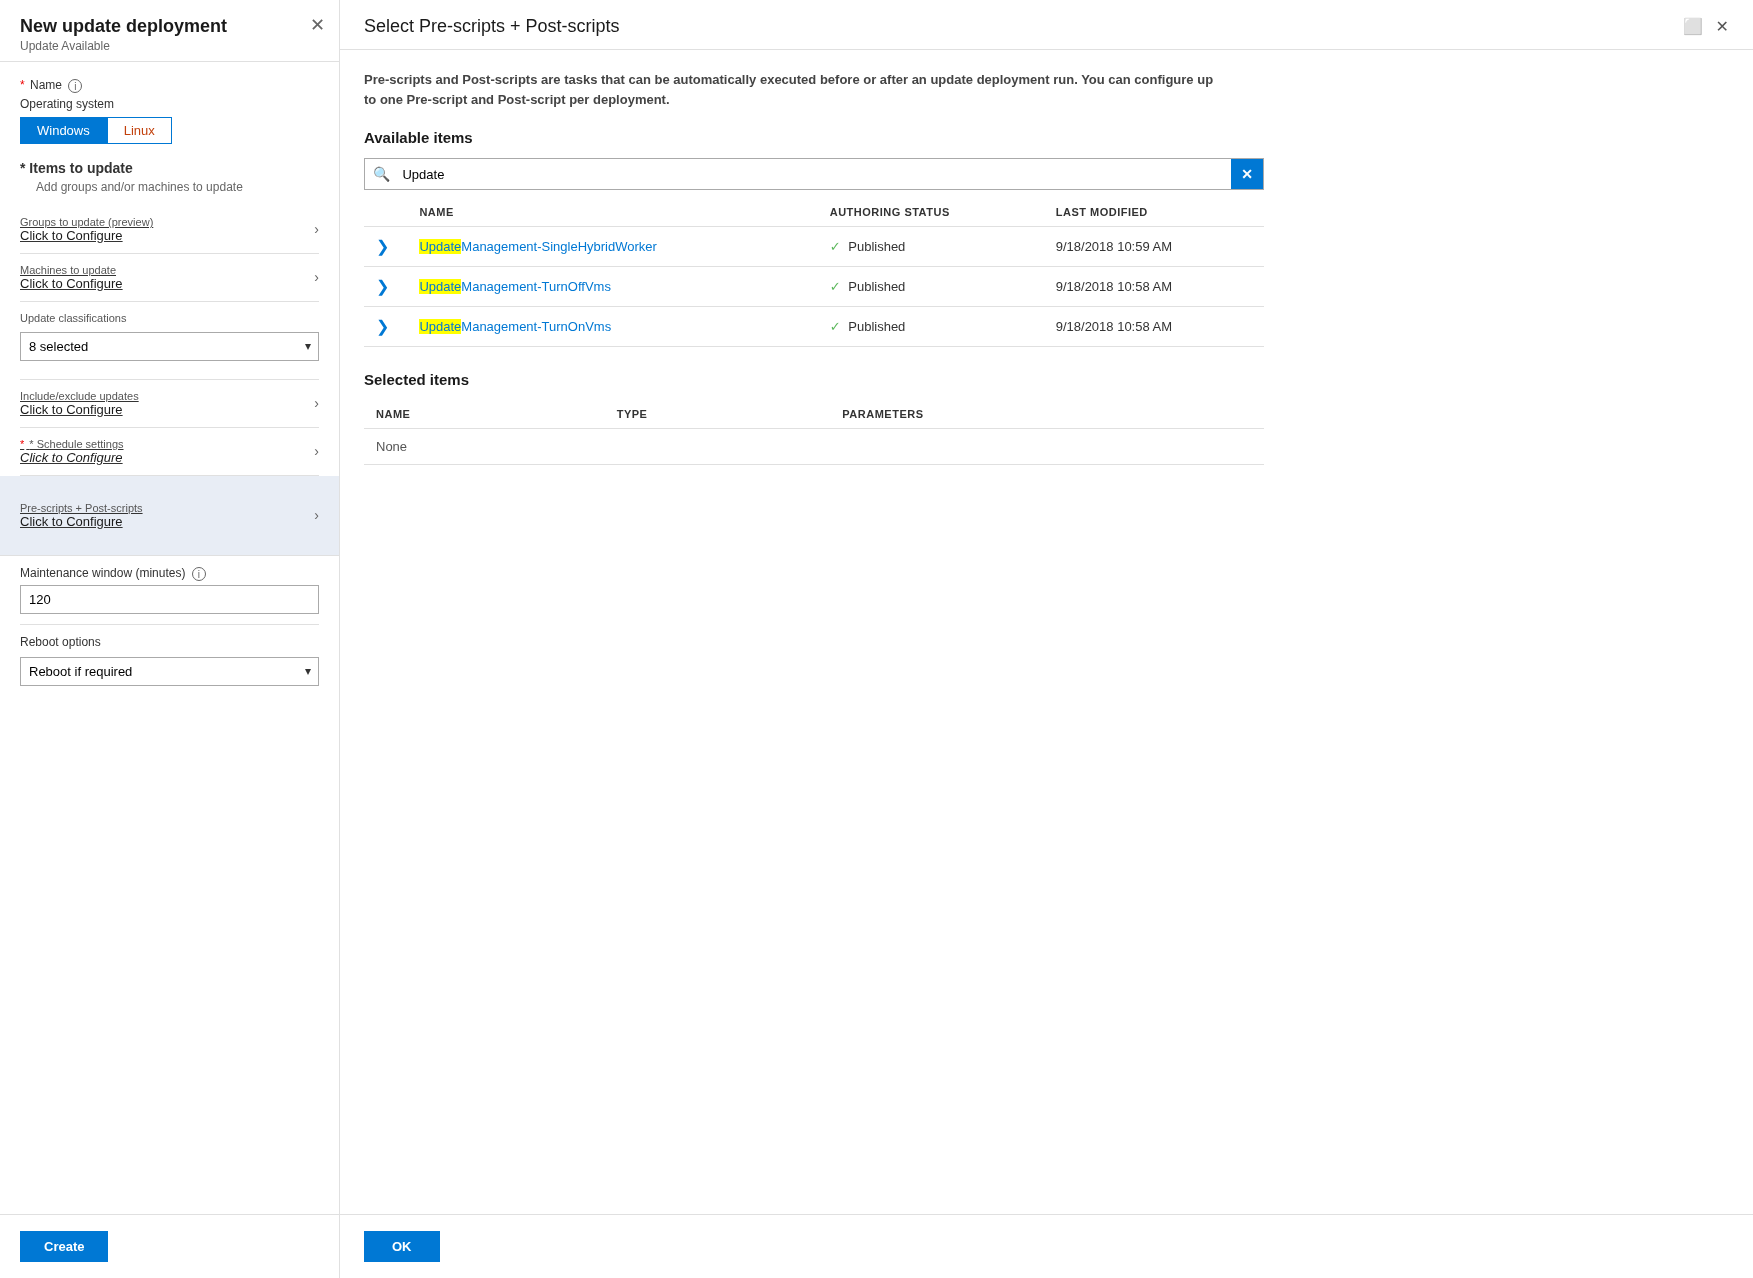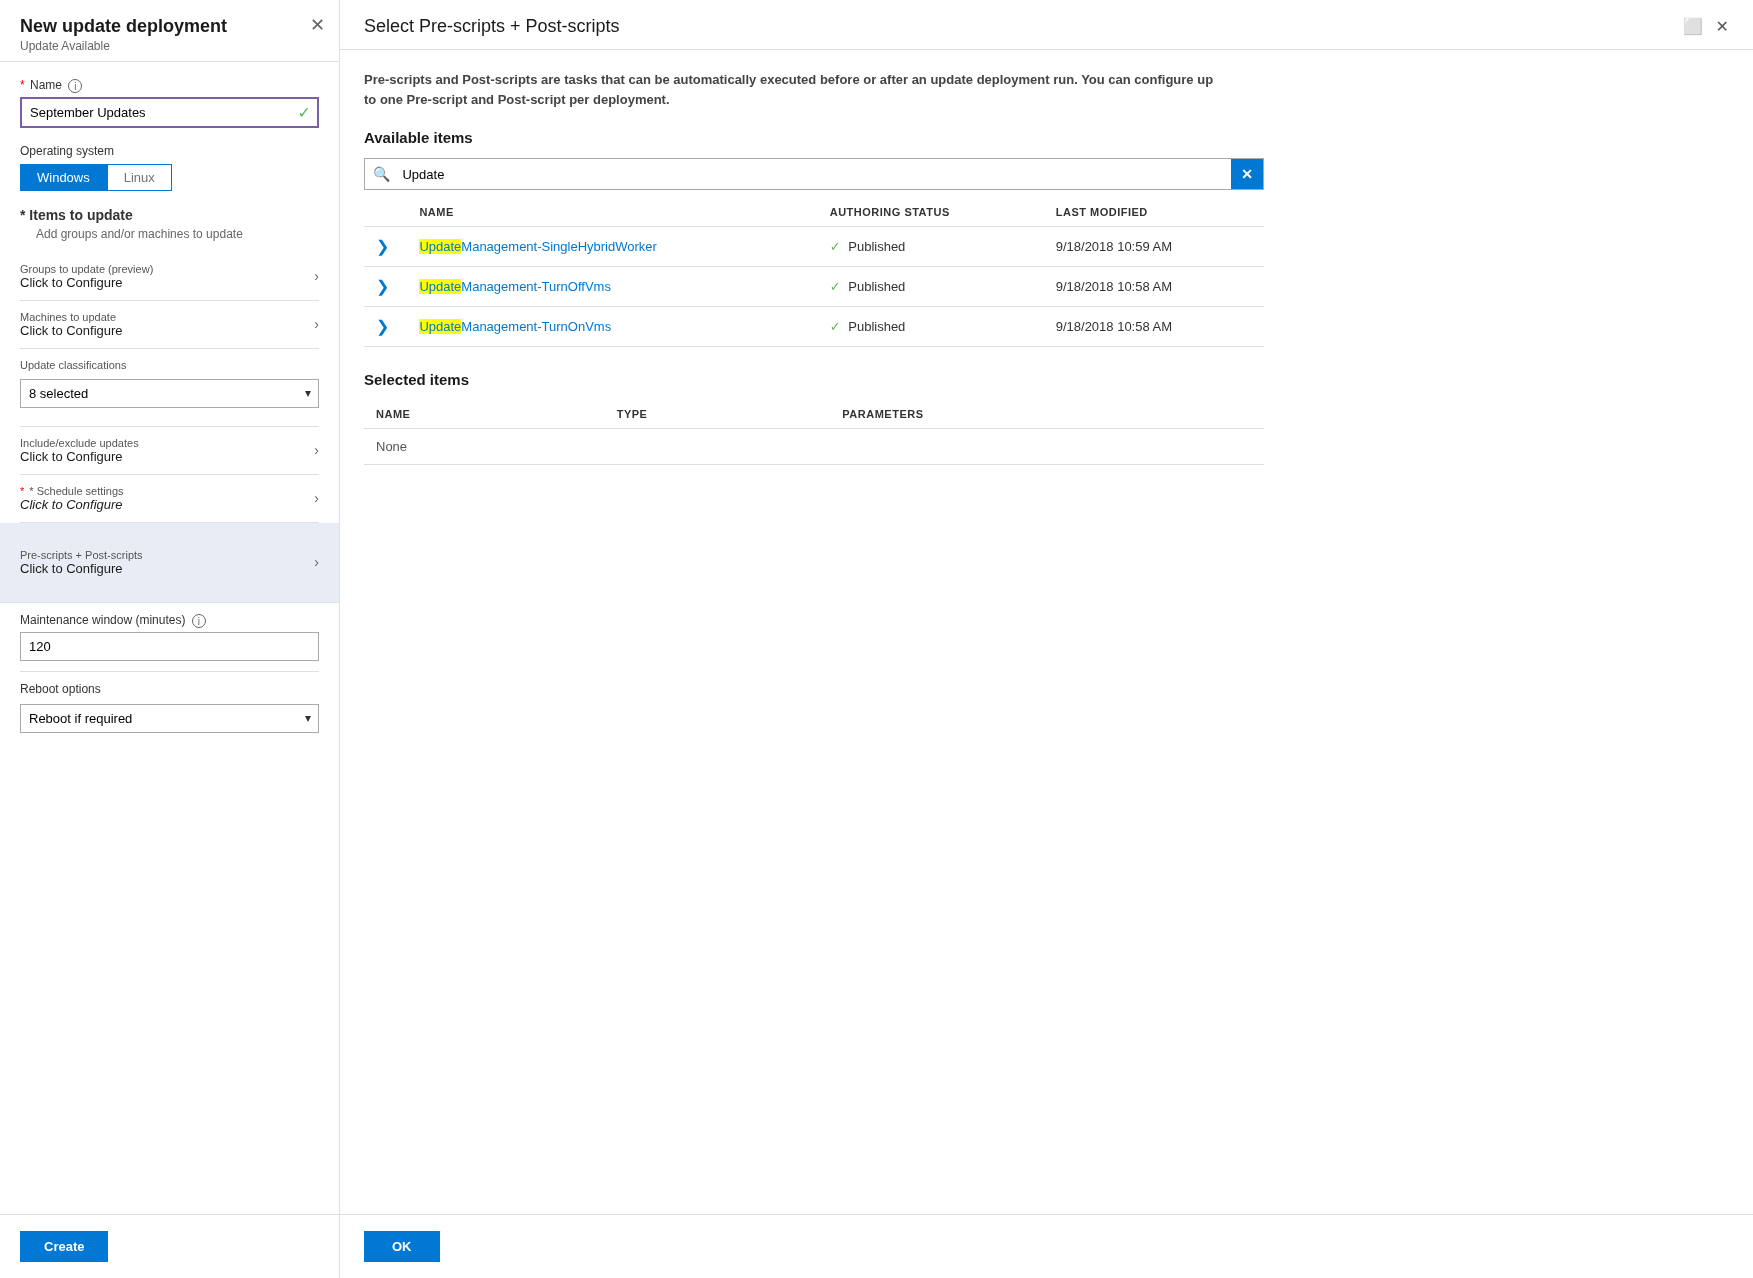--- a/index.html
+++ b/index.html
@@ -94,21 +94,21 @@
       border: 1px solid #0078d4;
       font-size: 13px;
       cursor: pointer;
     }
     .os-btn.active {
       background: #0078d4;
       color: #fff;
     }
     .os-btn.inactive {
       background: #fff;
-      color: #737373;
+      color: #c2410c;
     }
     .section-title {
       font-size: 14px;
       font-weight: 600;
       margin-bottom: 4px;
       margin-top: 8px;
     }
     .section-sub {
       font-size: 12px;
       color: #666;
@@ -121,21 +121,21 @@
       display: flex;
       align-items: center;
       justify-content: space-between;
       cursor: pointer;
     }
     .config-item.active-item {
       background: #e8edf5;
       margin: 0 -20px;
       padding: 26px 20px;
     }
-    .config-item-left { display: flex; flex-direction: column; }
+    .config-item-left { display: flex; flex-direction: column; text-decoration: underline; }
     .config-item-label { font-size: 11px; color: #555; }
     .config-item-value { font-size: 13px; font-weight: 500; color: #1a1a1a; }
     .config-item-value.italic { font-style: italic; }
     .chevron { font-size: 14px; color: #666; }
     .dropdown-wrapper { margin: 8px 0; }
     .dropdown-select {
       width: 100%;
       padding: 6px 8px;
       border: 1px solid #aaa;
       font-size: 13px;
@@ -323,24 +323,20 @@
     <div class="left-header-sub">Update Available</div>
     <button class="close-btn-left">✕</button>
   </div>
 
   <div class="left-content">
 
     <div class="field-label">
       <span class="required-star">*</span>
       <span>Name</span>
       <span class="info-icon">i</span>
-    </div>
-    <div class="name-input-wrapper">
-      <input class="name-input" type="text" value="September Updates" style="">
-      <span class="check-icon">✓</span>
     </div>
 
     <div class="os-section">
       <div class="os-label">Operating system</div>
       <div class="os-buttons">
         <button class="os-btn active">Windows</button>
         <button class="os-btn inactive">Linux</button>
       </div>
     </div>
 

